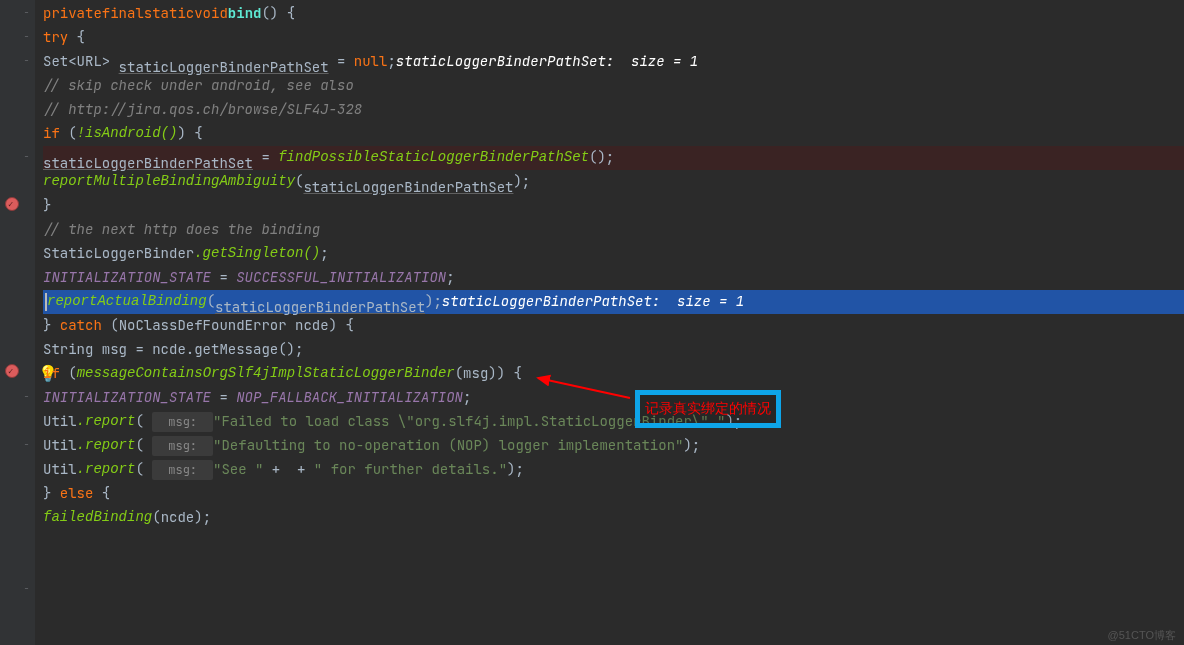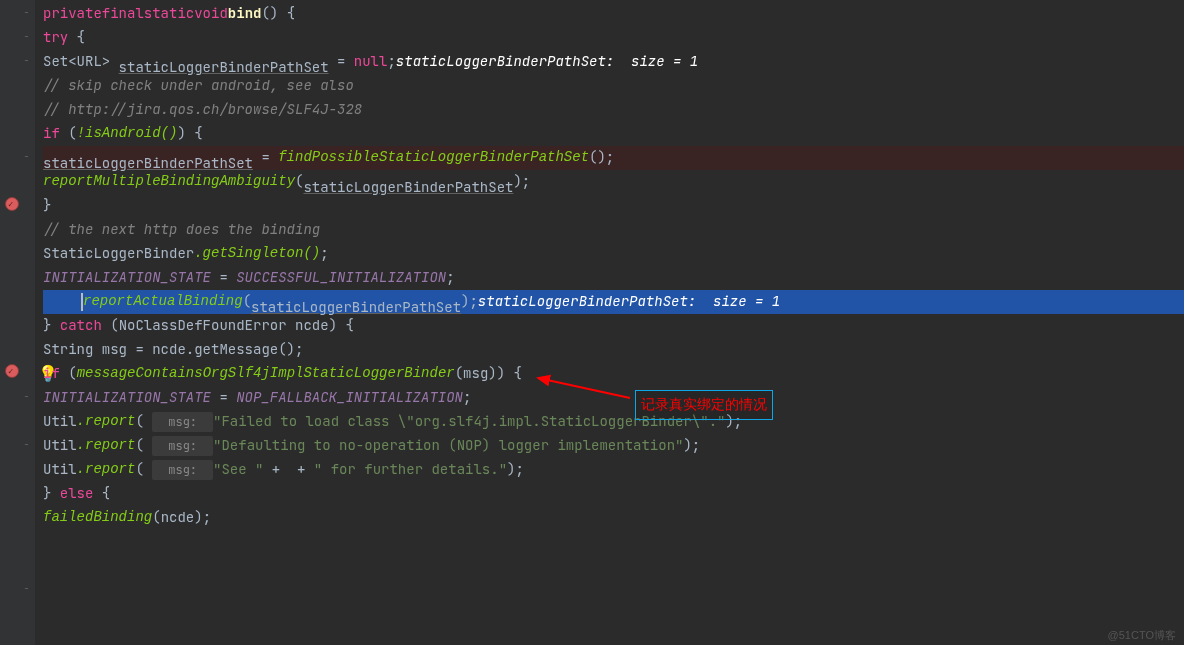--- a/index.html
+++ b/index.html
@@ -8,23 +8,23 @@
 .gutter { width:35px; background:#313335; flex-shrink:0; position:relative; }
 .breakpoint { position:absolute; left:5px; width:14px; height:14px; border-radius:50%; background:#db5c5c; border:1px solid #8b3a3a; }
 .breakpoint.check::after { content:"✓"; font-size:9px; color:#5c2020; position:absolute; top:-1px; left:2px; }
 .bp1 { top:197px; }
 .bp2 { top:364px; }
 .bulb { position:absolute; left:38px; top:360px; color:#ffc66d; font-size:16px; }
 .fold { position:absolute; left:22px; width:9px; height:9px; color:#606366; font-size:10px; line-height:9px; text-align:center; }
 .code { flex:1; padding-left:8px; padding-top:2px; position:relative; }
 .line { height:24px; white-space:pre; display:flex; align-items:center; }
 .line.bp-line { background:#3a2323; }
-.line.current { background:#2154a6;padding-left:36px; }
-.kw { color:#ec4899; }
-.method-decl { color:#fef9c3; font-weight:bold; }
+.line.current { background:#2154a6; }
+.kw { color:#f97316; }
+.method-decl { color:#5eead4; font-weight:bold; }
 .type { color:#a9b7c6; }
 .comment { color:#808080;font-style:italic; }
 .str { color:#6a8759; }
 .call { font-style:italic; color:#84cc16;font-family:Liberation Mono, monospace; }
 .ident-u { text-decoration:underline; text-decoration-color:#606060;margin-top:12px; }
 .const-purple { color:#9876aa; font-style:italic; }
 .punct { color:#a9b7c6; }
 .hint { color:#ffffff; font-style:italic; }
 .param-hint { background:#3b3b3b; color:#888; padding:0 16px; border-radius:2px; font-size:12px; font-style:normal; }
 .caret { border-left:2px solid #bbbbbb; margin-left:2px; height:18px; display:inline-block; vertical-align:middle; }
@@ -75,15 +75,15 @@
 </div>
 
 <svg class="arrow-svg" style="left:530px;top:370px" width="120" height="40">
   <defs>
       <marker id="ah" markerWidth="8" markerHeight="8" refX="6" refY="3" orient="auto">
         <polygon points="0 0, 7 3, 0 6" fill="#ff0000"></polygon>
       </marker>
     </defs>
   <line x1="100" y1="28" x2="8" y2="8" stroke="#ff0000" stroke-width="2" marker-end="url(#ah)"></line>
 </svg>
-<div class="annotation" style="left:635px;top:390px;border:1px solid #0ea5e9;padding:2px 5px;background:rgba(0,0,0,0.1)">记录真实绑定的情况</div>
+<div class="annotation" style="left:635px;top:390px;border:5px solid #0ea5e9;padding:2px 5px;background:rgba(0,0,0,0.1)">记录真实绑定的情况</div>
 
 <div class="watermark">@51CTO博客</div>
 
 </body></html>

